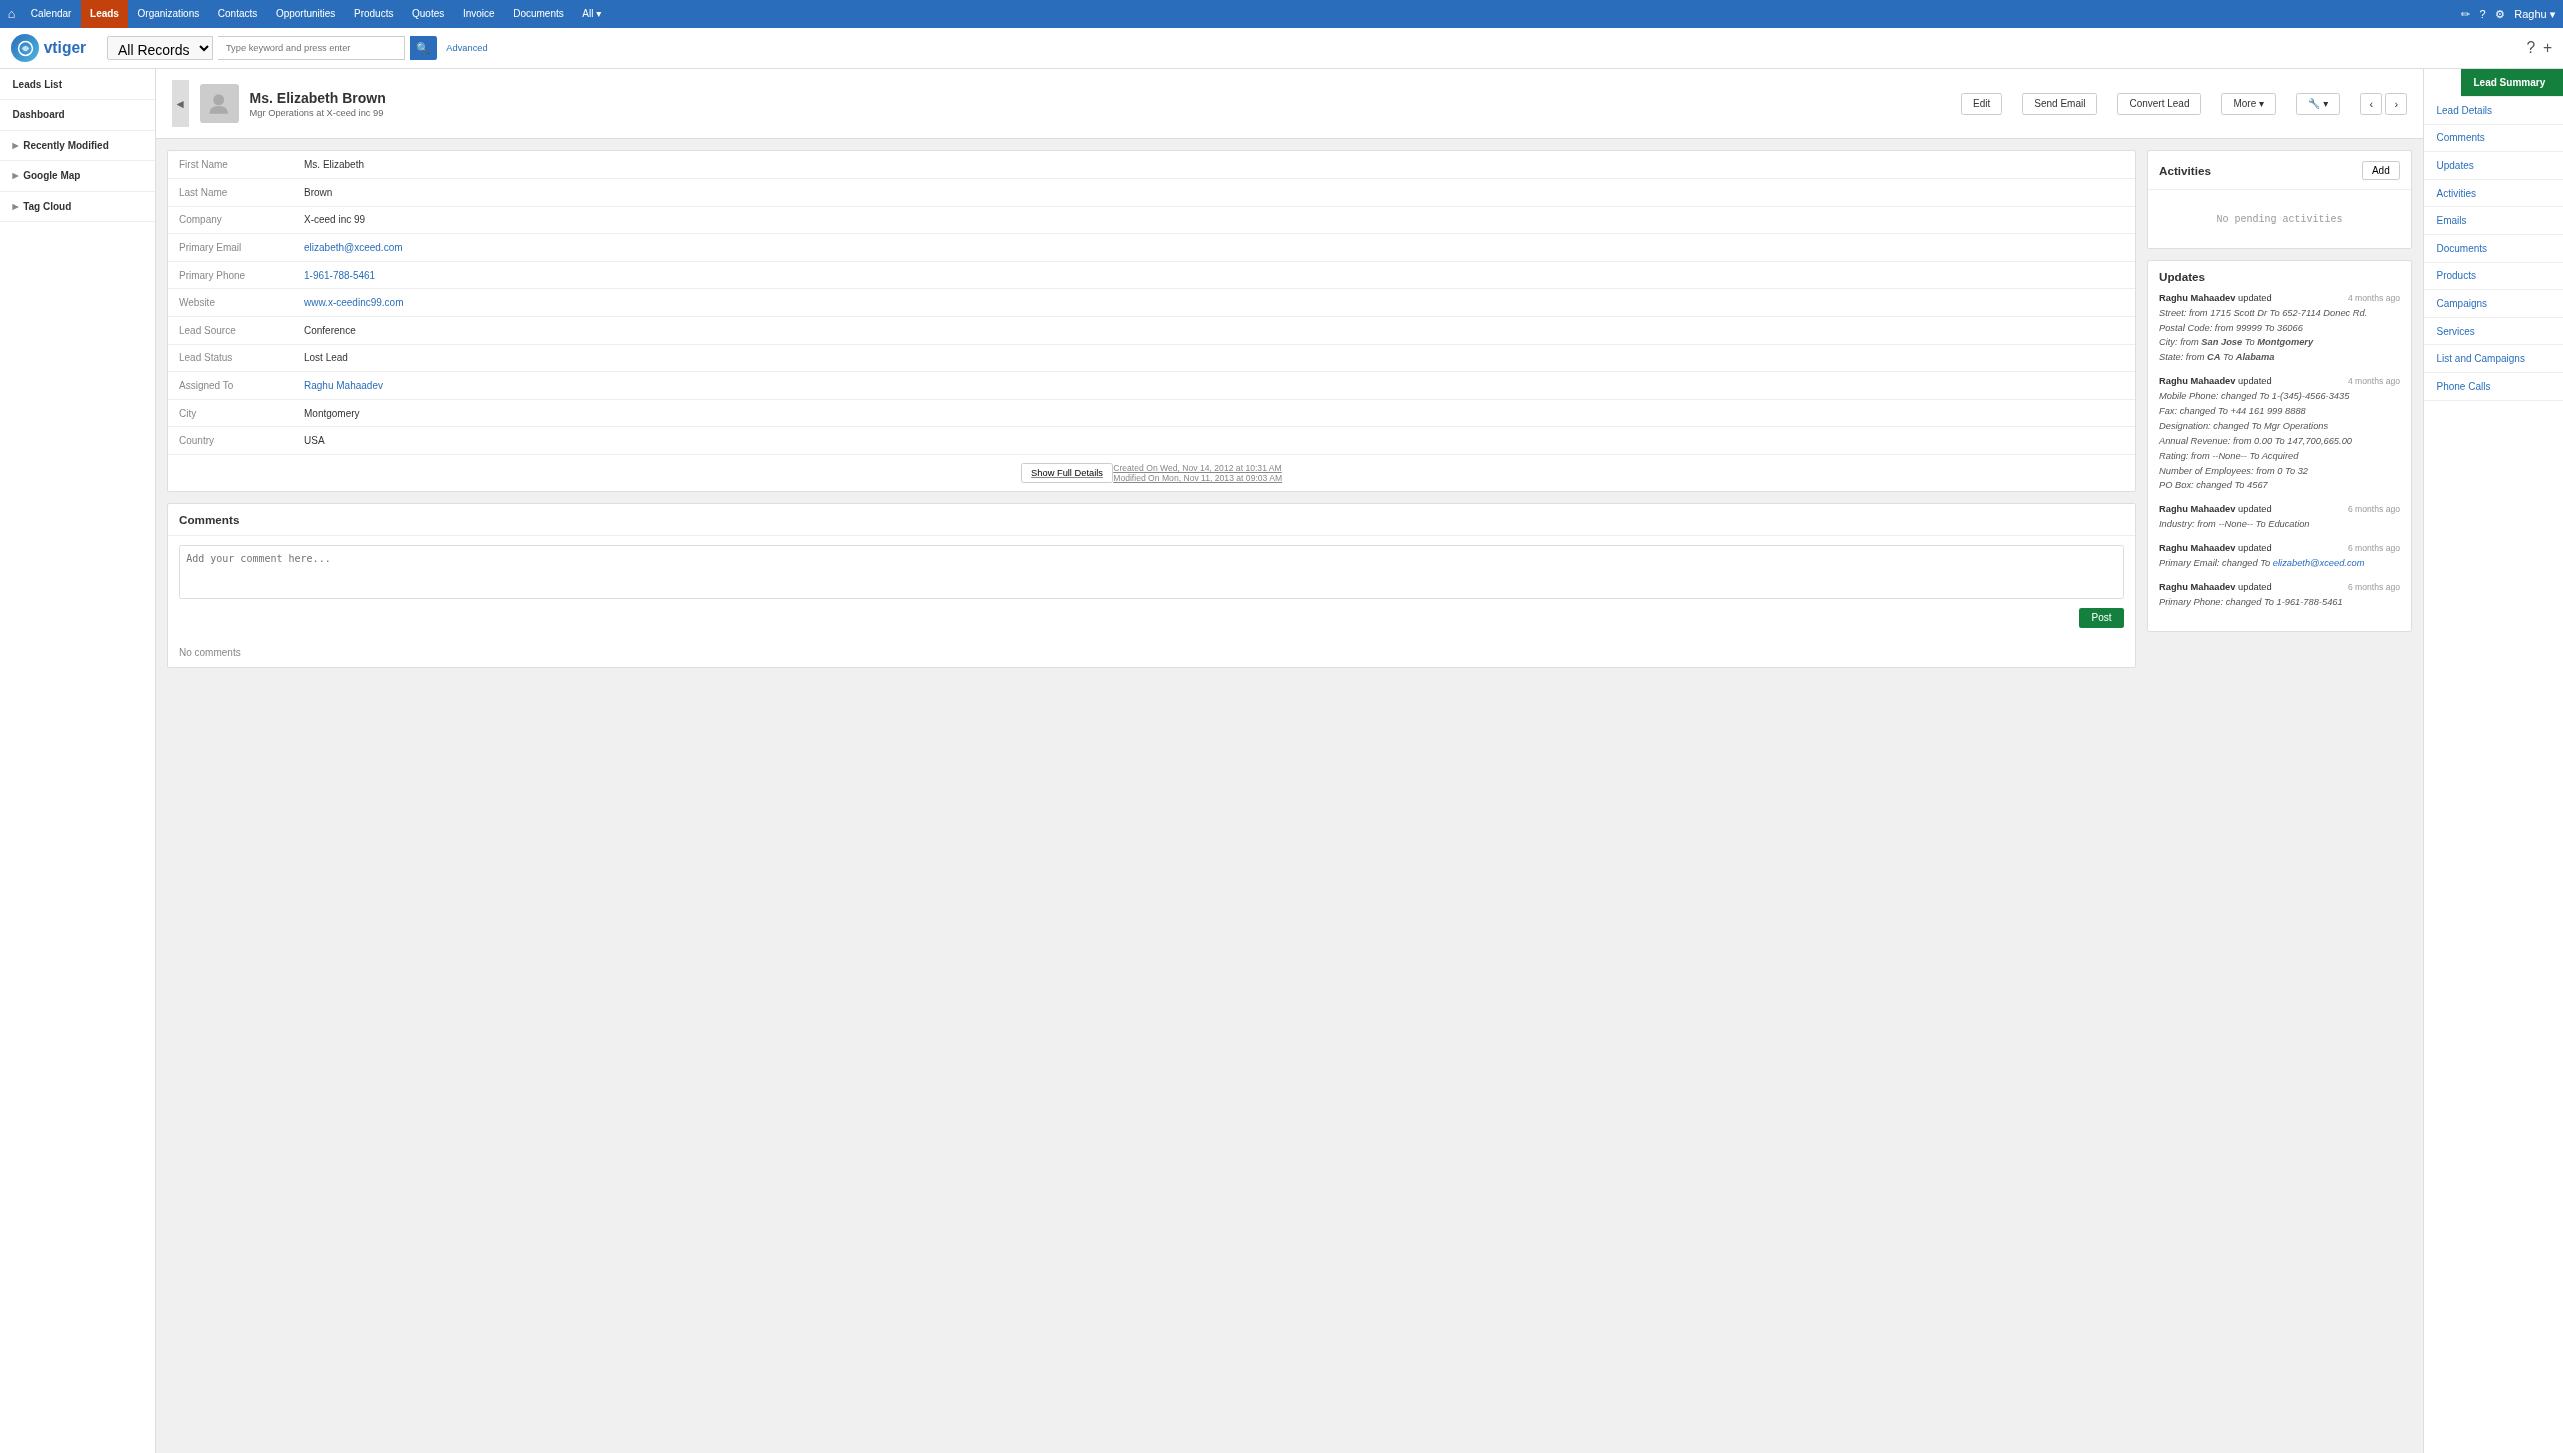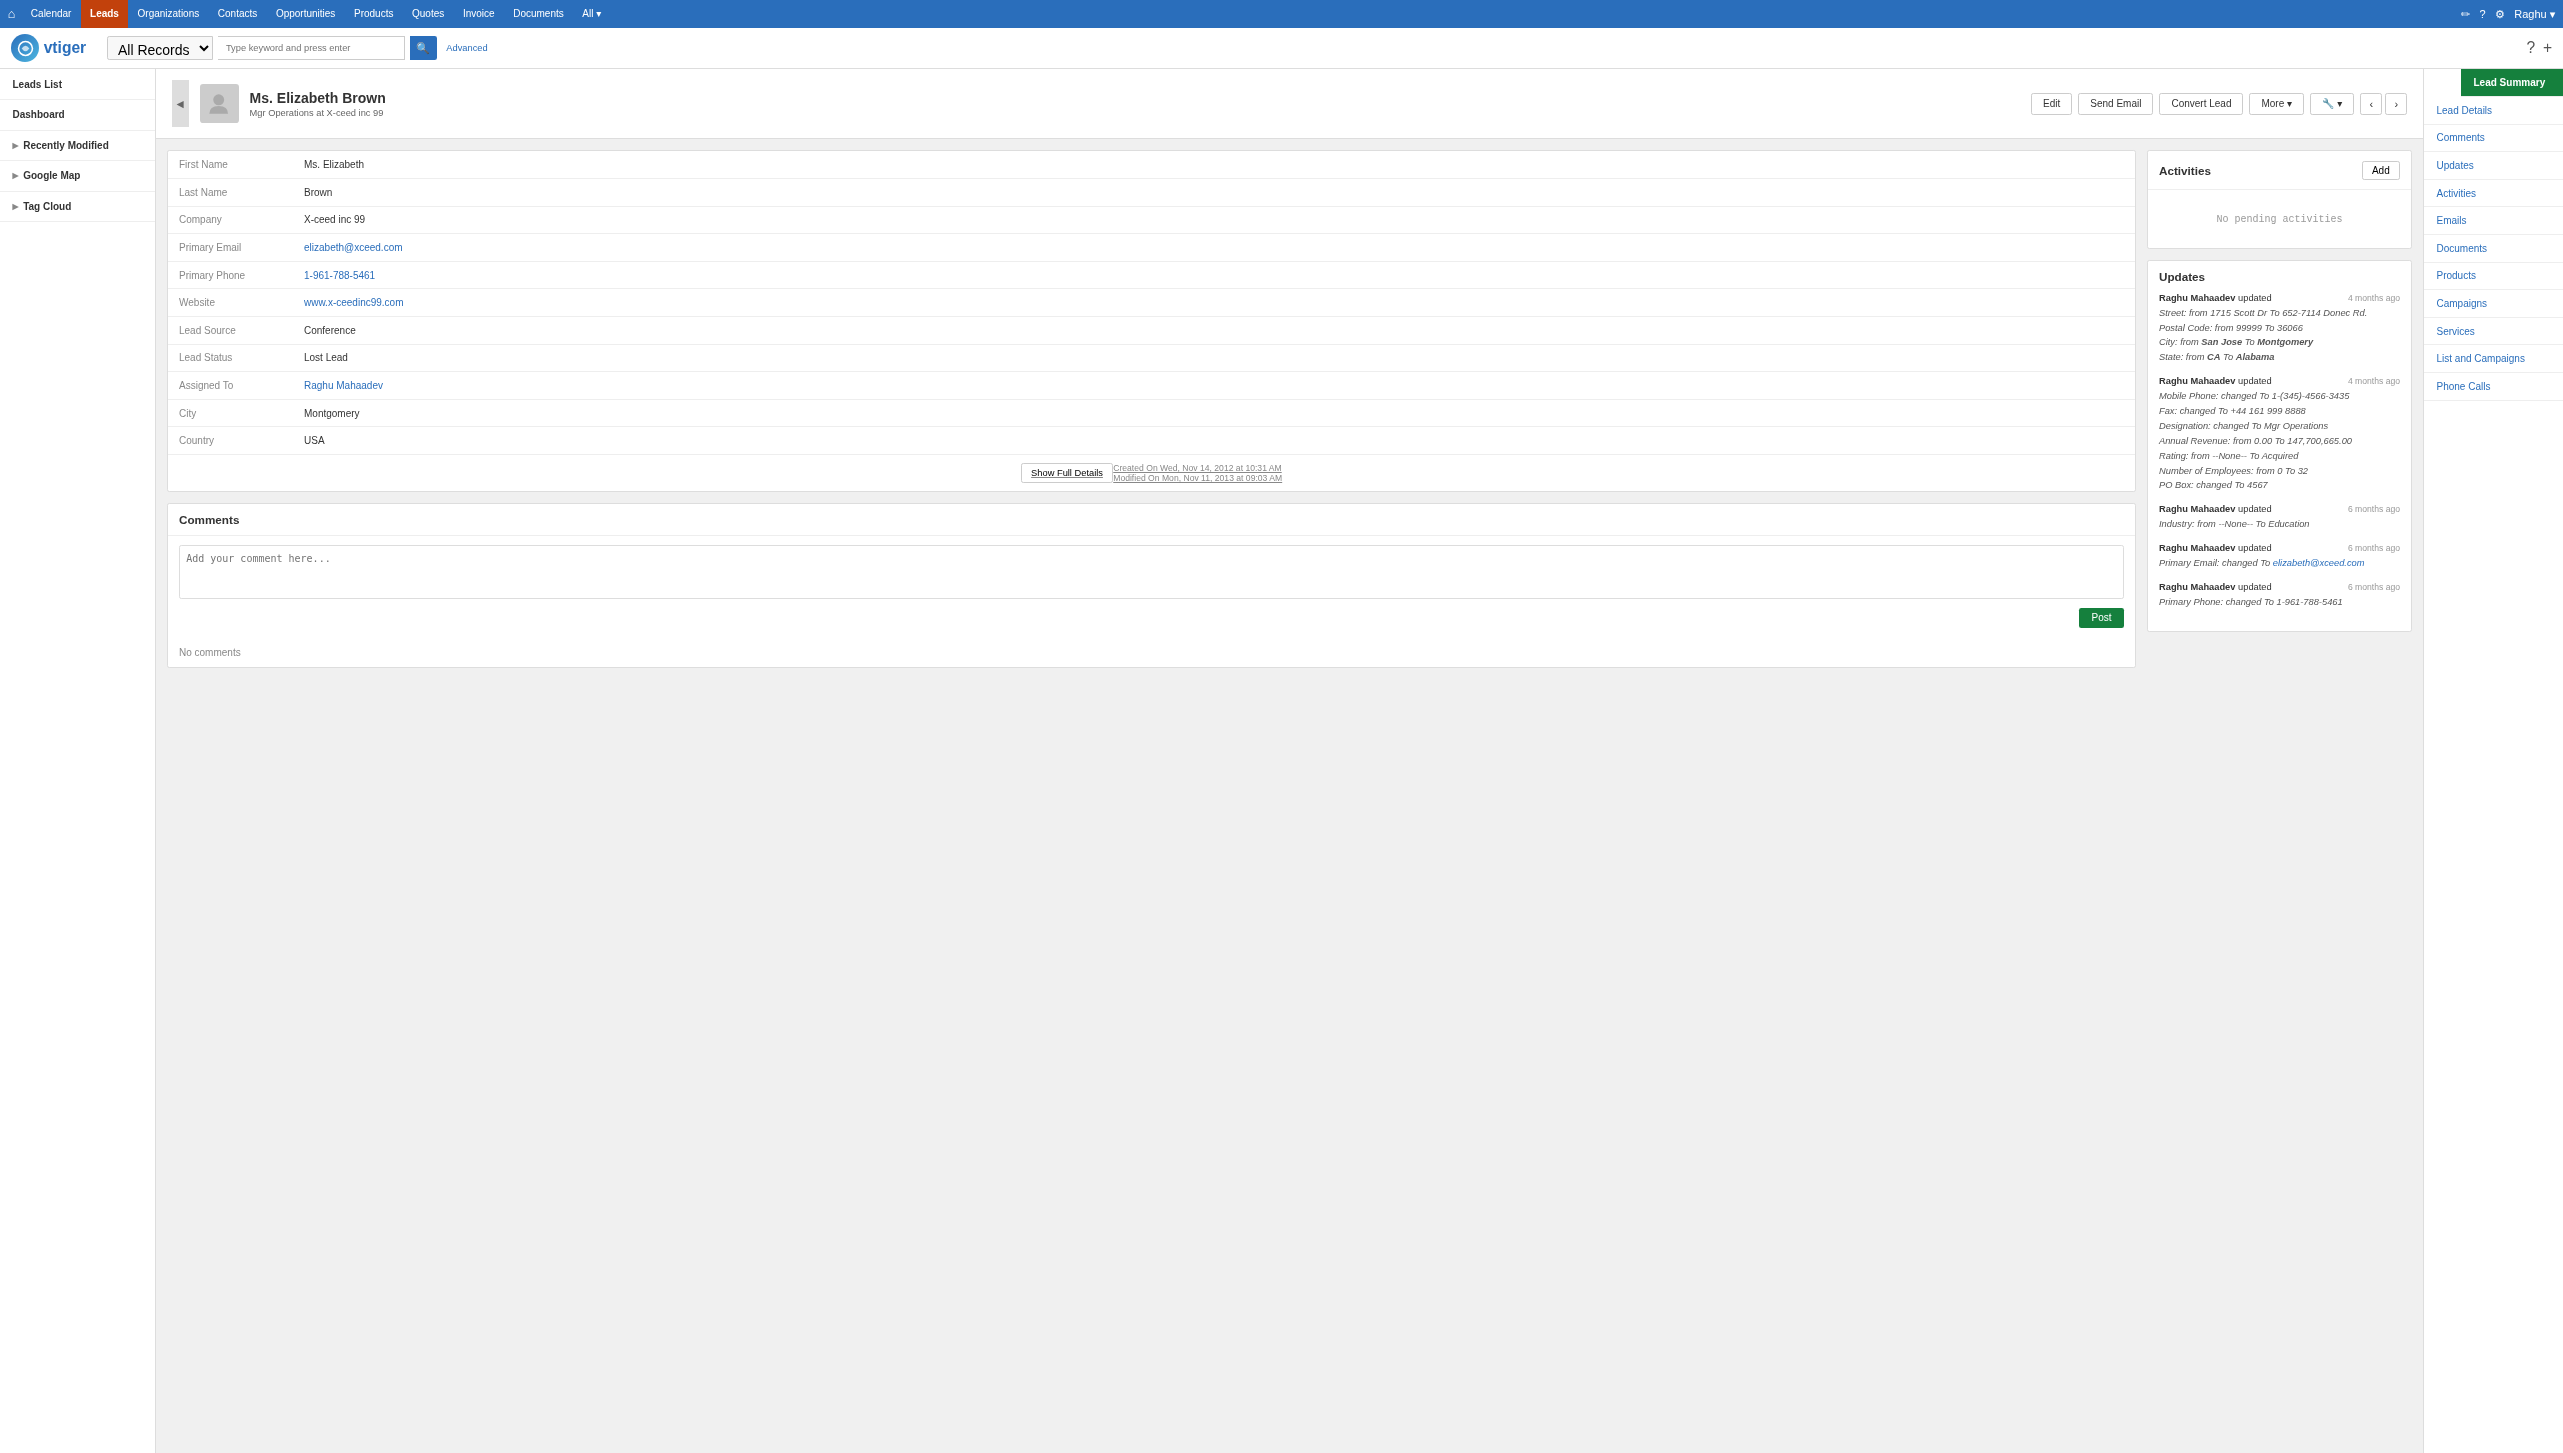--- a/index.html
+++ b/index.html
@@ -116,21 +116,21 @@
       background: #ccc;
       border-radius: 3.1px;
       display: flex;
       align-items: center;
       justify-content: center;
       color: #888;
       font-size: 17px;
     }
     .lead-title h2 { font-size: 14px; font-weight: bold; color: #333; }
     .lead-title p { font-size: 9.3px; color: #666; margin-top: 1.6px; }
-    .lead-actions { margin-left: auto; display: flex; gap: 6px; align-items: center; justify-content: center; }
+    .lead-actions { margin-left: auto; display: flex; gap: 20px; align-items: center; justify-content: center; }
     .btn {
       padding: 4.7px 11px;
       border: 0.8px solid #ccc;
       background: #fff;
       cursor: pointer;
       font-size: 10px;
       border-radius: 2.3px;
       color: #333;
     }
     .nav-arrows { display: flex; gap: 3.1px; }

